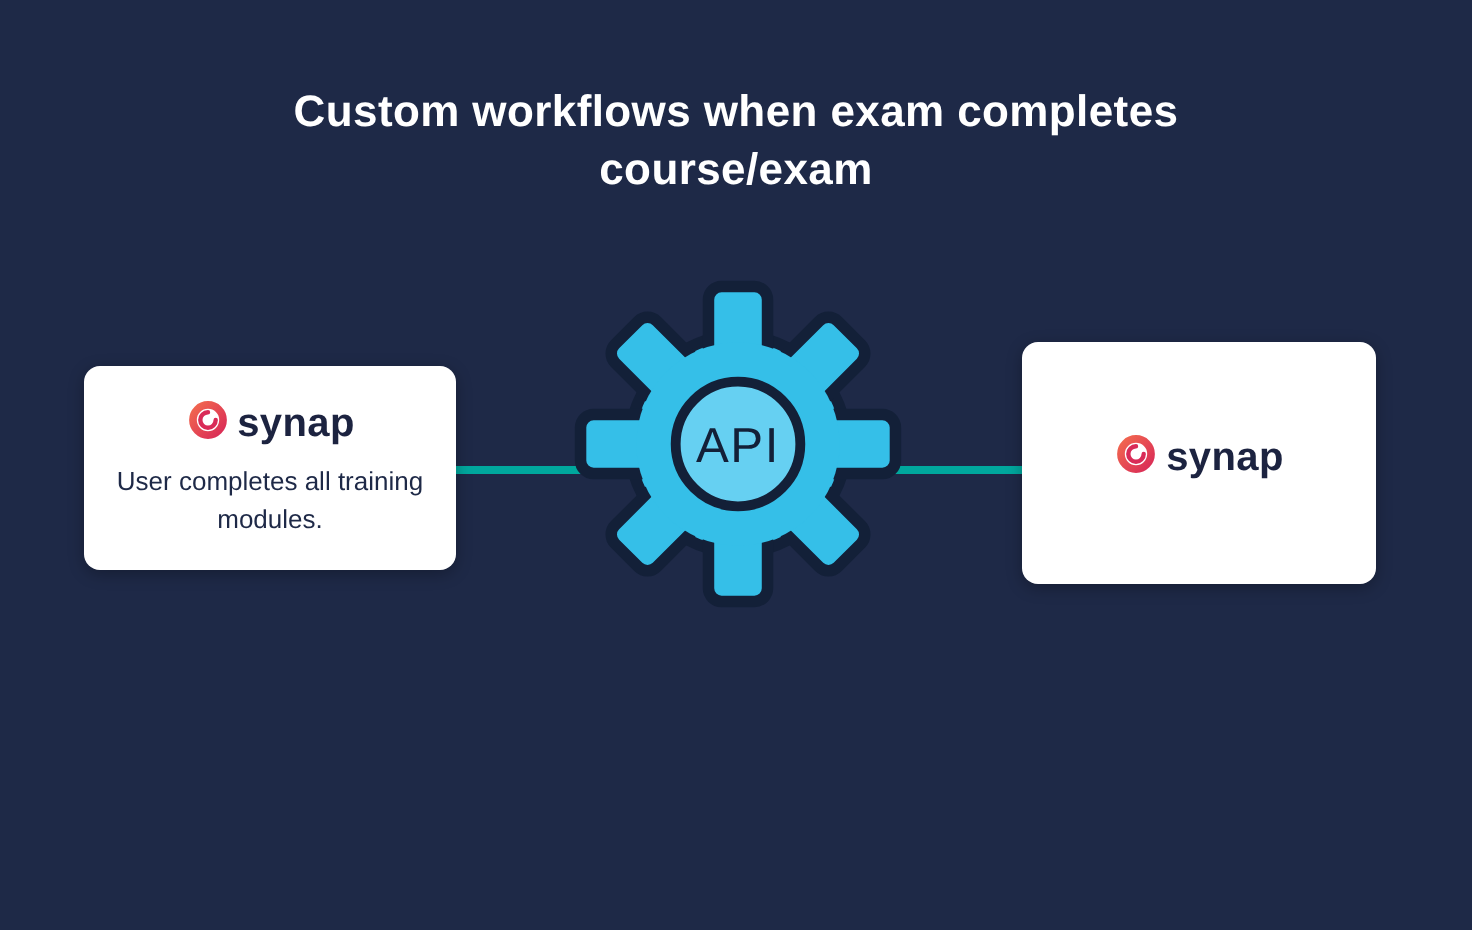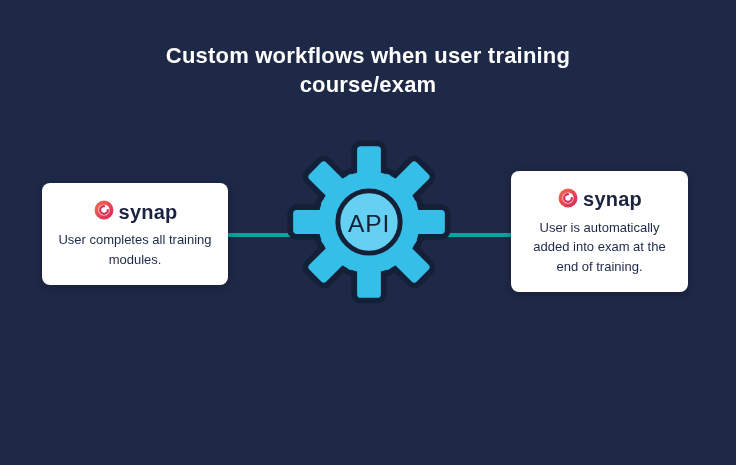--- a/index.html
+++ b/index.html
@@ -72,21 +72,21 @@
     height: 164px;
     z-index: 3;
   }
   .gear-wrap svg { width: 100%; height: 100%; display: block; }
 </style>
 </head>
 <body>
 
 <div class="diagram">
 
-  <div class="title">Custom workflows when user training course/exam</div>
+  <div class="title">Custom workflows when exam completes course/exam</div>
 
   <div class="connector"></div>
 
   <div class="card card-left">
     <div class="brand">
       <span>
         <svg viewBox="0 0 24 24" width="22" height="22">
           <defs>
             <linearGradient id="lg1" x1="0" y1="0" x2="1" y2="1">
               <stop offset="0" stop-color="#f2684f"></stop>
@@ -130,16 +130,15 @@
               <stop offset="0" stop-color="#f2684f"></stop>
               <stop offset="1" stop-color="#d92b57"></stop>
             </linearGradient>
           </defs>
           <circle cx="12" cy="12" r="8.2" fill="none" stroke="url(#lg2)" stroke-width="4.2"></circle>
           <path d="M12 7.8 a4.2 4.2 0 1 0 4.2 4.2" fill="none" stroke="#d92b57" stroke-width="2.4" stroke-linecap="round"></path>
         </svg>
       </span>
       <span class="brand-text">synap</span>
     </div>
-    <div class="card-desc">User is automatically added into exam at the end of training.</div>
   </div>
 
 </div>
 
 </body></html>

